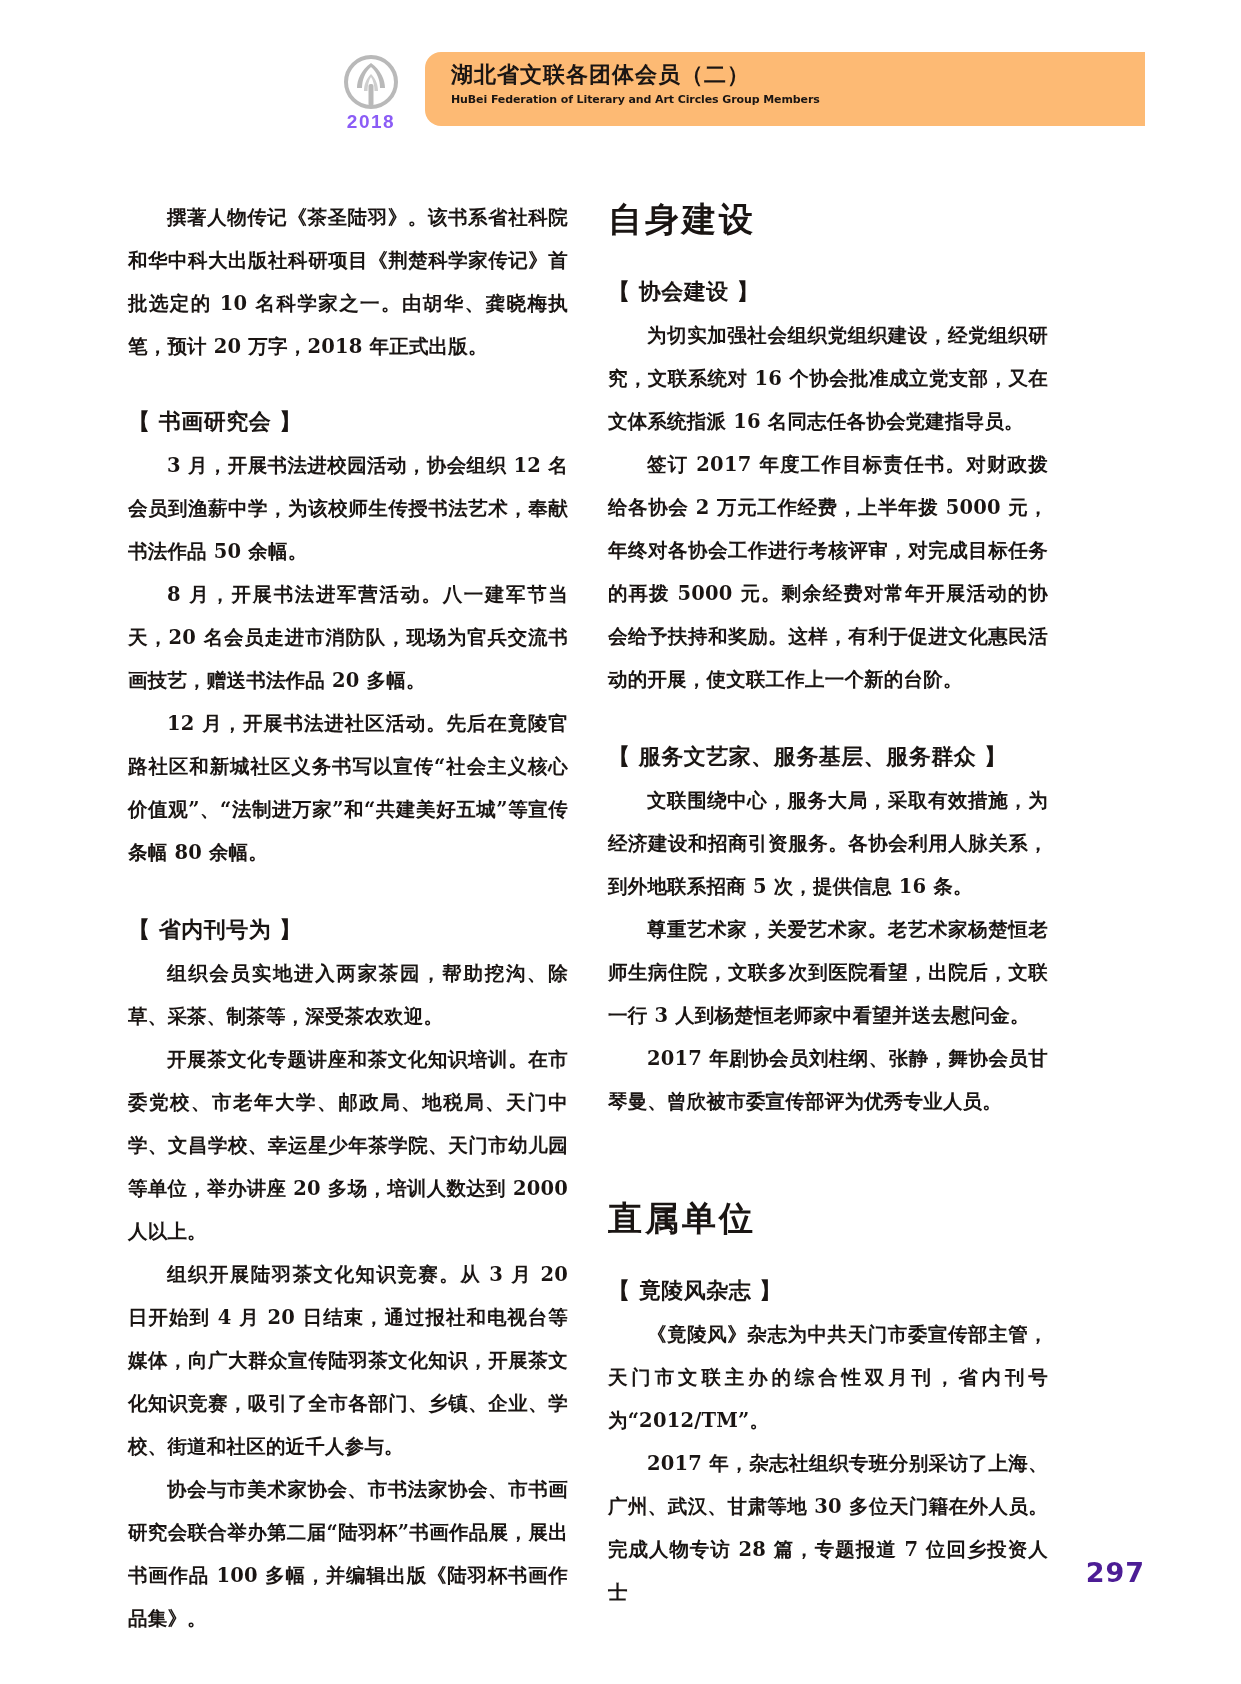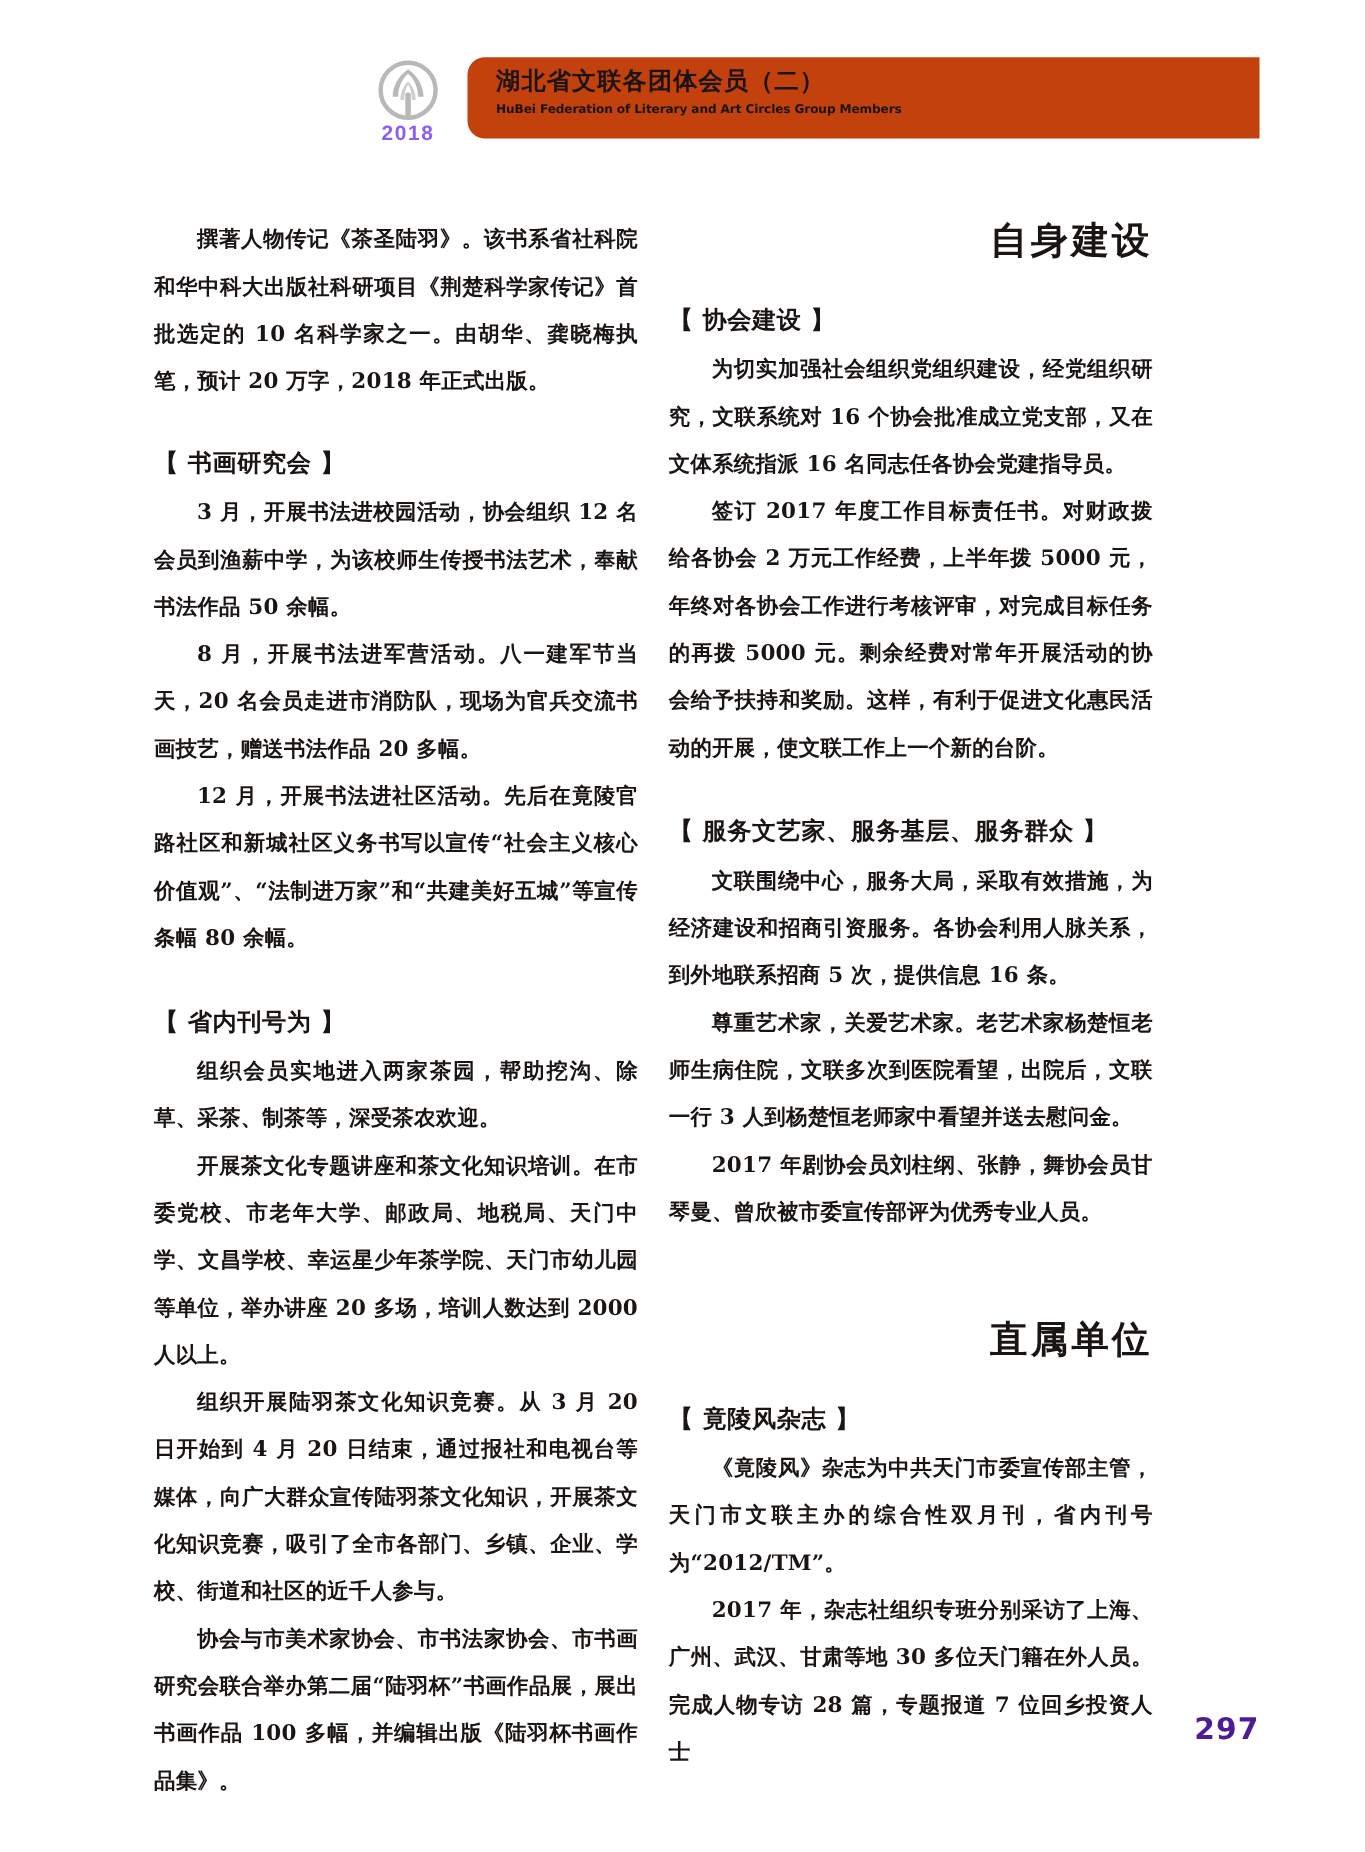--- a/index.html
+++ b/index.html
@@ -47,21 +47,21 @@
   .logo-mark svg { display: block; }
   .logo-year {
     font-family: "Liberation Sans", sans-serif;
     font-weight: bold;
     font-size: 19px;
     letter-spacing: 1.5px;
     color: #8b5cf6;
     margin-top: 1px;
   }
   .header-banner {
-    background: #c2410c;
+    background: #fdba74;
     border-radius: 16px 0 0 16px;
     padding: 9px 0 10px 26px;
     min-width: 720px;
     box-sizing: border-box;
     position: relative;
     height: 74px;
   }
   .header-title-cn {
     font-family: "DejaVu Sans", "Liberation Sans", sans-serif;
     font-weight: bold;
@@ -86,21 +86,21 @@
     position: absolute;
     top: 196px;
     left: 0;
     width: 1241px;
   }
   .col {
     position: absolute;
     top: 0;
     width: 440px;
   }
-  .col-left  { left: 140px; }
+  .col-left  { left: 128px; }
   .col-right { left: 608px; }
 
   
   .body-p {
     font-family: "DejaVu Serif", "Liberation Serif", serif;
     font-size: 19.5px;
     font-weight: bold;
     line-height: 43px;
     text-align: justify;
     text-justify: inter-ideograph;
@@ -116,21 +116,21 @@
     margin: 36px 0 2px 0;
     letter-spacing: 0.5px;
     white-space: nowrap;
   }
   .sec-head.first { margin-top: 34px; }
   .sec-head.tight { margin-top: 30px; }
   .big-head {
     font-family: "DejaVu Sans", "Liberation Sans", sans-serif;
     font-size: 34px;
     font-weight: bold;
-    text-align: right;
+    text-align: left;
     letter-spacing: 3px;
     margin: 0 0 6px 0;
     line-height: 46px;
   }
   .big-head.second { margin-top: 72px; }
 
   
   .page-number {
     position: absolute;
     right: 96px;

